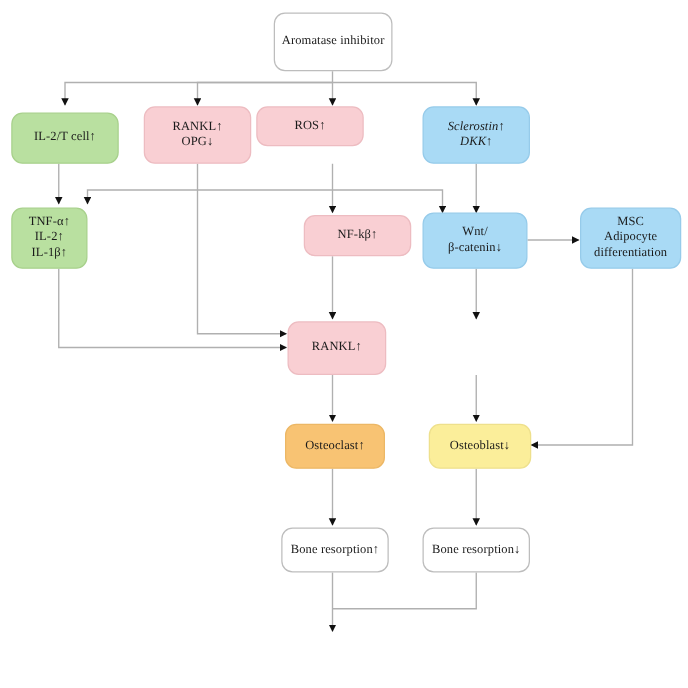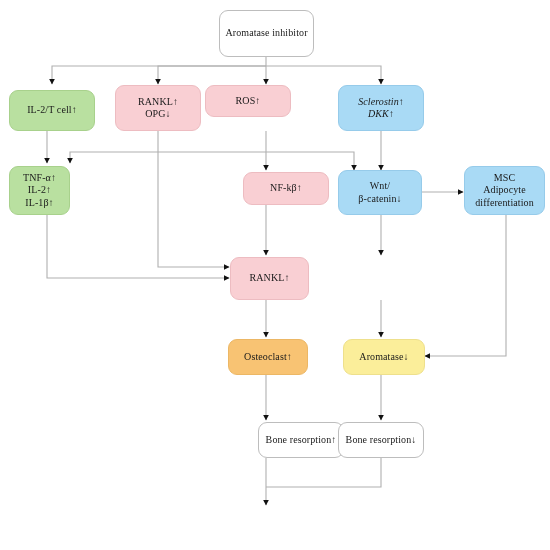--- a/index.html
+++ b/index.html
@@ -130,24 +130,24 @@
   <div class="node n-pink" style="left:230px;top:257px;width:79px;height:43px;">
     <span>RANKL↑</span>
   </div>
 
 
   <div class="node n-orange" style="left:228px;top:339px;width:80px;height:36px;">
     <span>Osteoclast↑</span>
   </div>
 
   <div class="node n-yellow" style="left:343px;top:339px;width:82px;height:36px;">
-    <span>Aromatase↓</span>
+    <span>Osteoblast↓</span>
   </div>
 
-  <div class="node n-white" style="left:225px;top:422px;width:86px;height:36px;margin-left:33px;">
+  <div class="node n-white" style="left:225px;top:422px;width:86px;height:36px;">
     <span>Bone resorption↑</span>
   </div>
 
   <div class="node n-white" style="left:338px;top:422px;width:86px;height:36px;">
     <span>Bone resorption↓</span>
   </div>
 
 
 </div>
 

